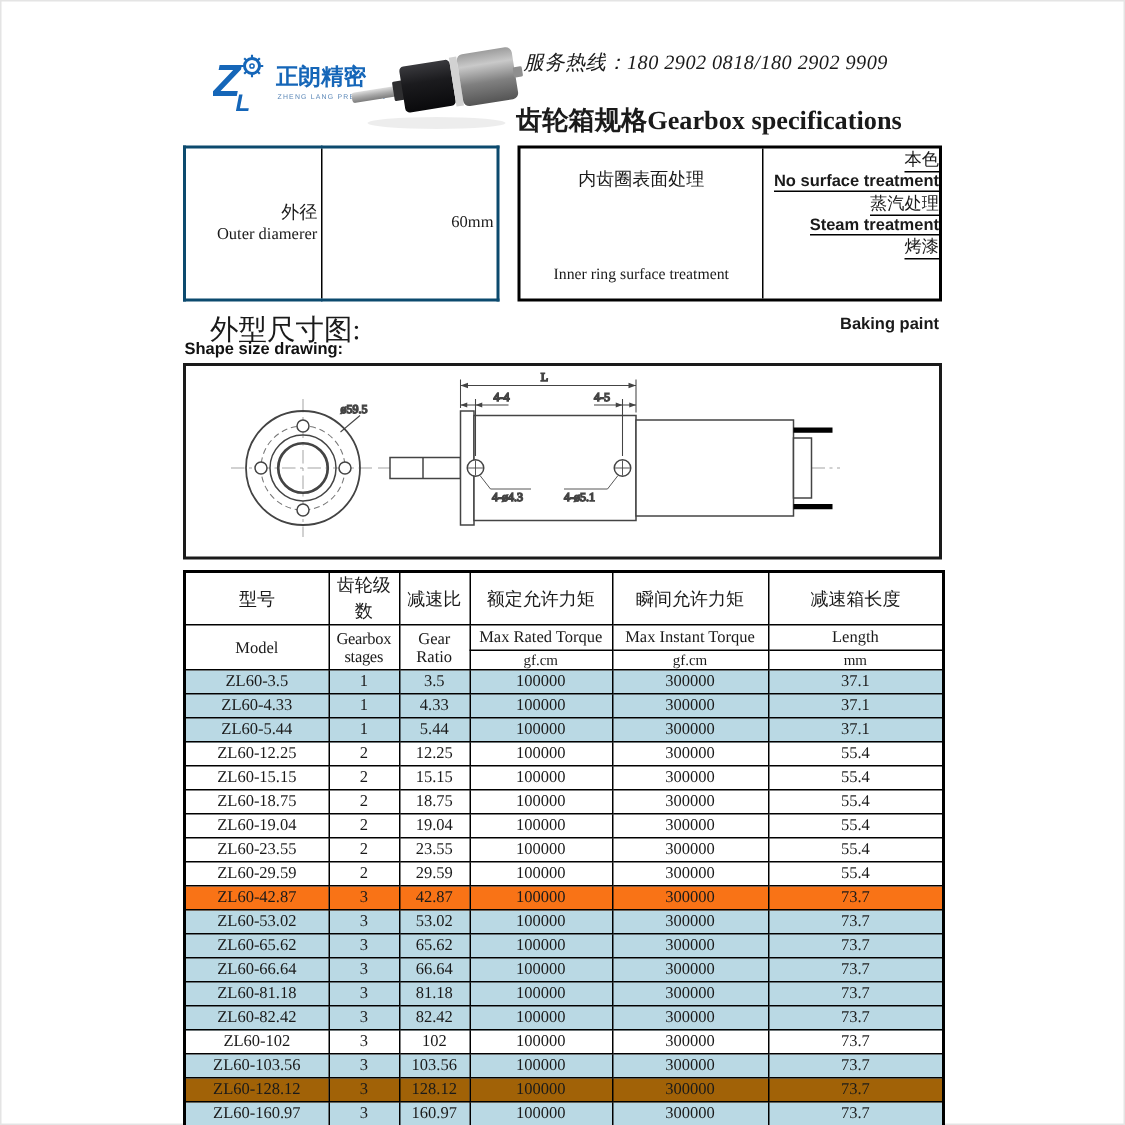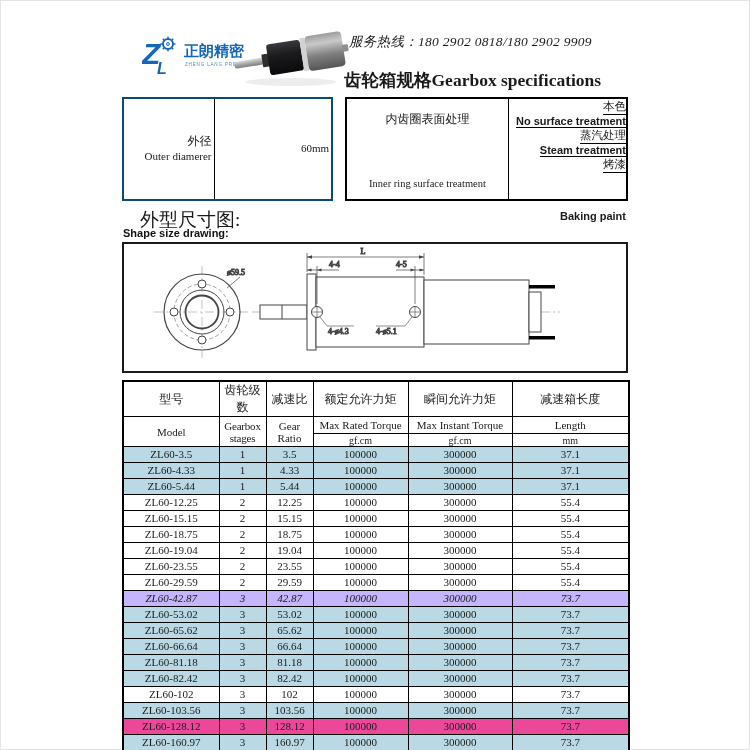--- a/index.html
+++ b/index.html
@@ -316,21 +316,21 @@
         <td>55.4</td>
       </tr>
       <tr>
         <td>ZL60-29.59</td>
         <td>2</td>
         <td>29.59</td>
         <td>100000</td>
         <td>300000</td>
         <td>55.4</td>
       </tr>
-      <tr style="background: #c4b5fd; font-style: italic;">
+      <tr style="background: #f97316;">
         <td>ZL60-42.87</td>
         <td>3</td>
         <td>42.87</td>
         <td>100000</td>
         <td>300000</td>
         <td>73.7</td>
       </tr>
       <tr style="background: rgb(186, 217, 228);">
         <td>ZL60-53.02</td>
         <td>3</td>
@@ -380,21 +380,21 @@
         <td>73.7</td>
       </tr>
       <tr style="background: rgb(186, 217, 228);">
         <td>ZL60-103.56</td>
         <td>3</td>
         <td>103.56</td>
         <td>100000</td>
         <td>300000</td>
         <td>73.7</td>
       </tr>
-      <tr style="background: #ec4899; margin-top: 20px;">
+      <tr style="background: #a16207; margin-top: 20px;">
         <td>ZL60-128.12</td>
         <td>3</td>
         <td>128.12</td>
         <td>100000</td>
         <td>300000</td>
         <td>73.7</td>
       </tr>
       <tr style="background: rgb(186, 217, 228);">
         <td>ZL60-160.97</td>
         <td>3</td>

